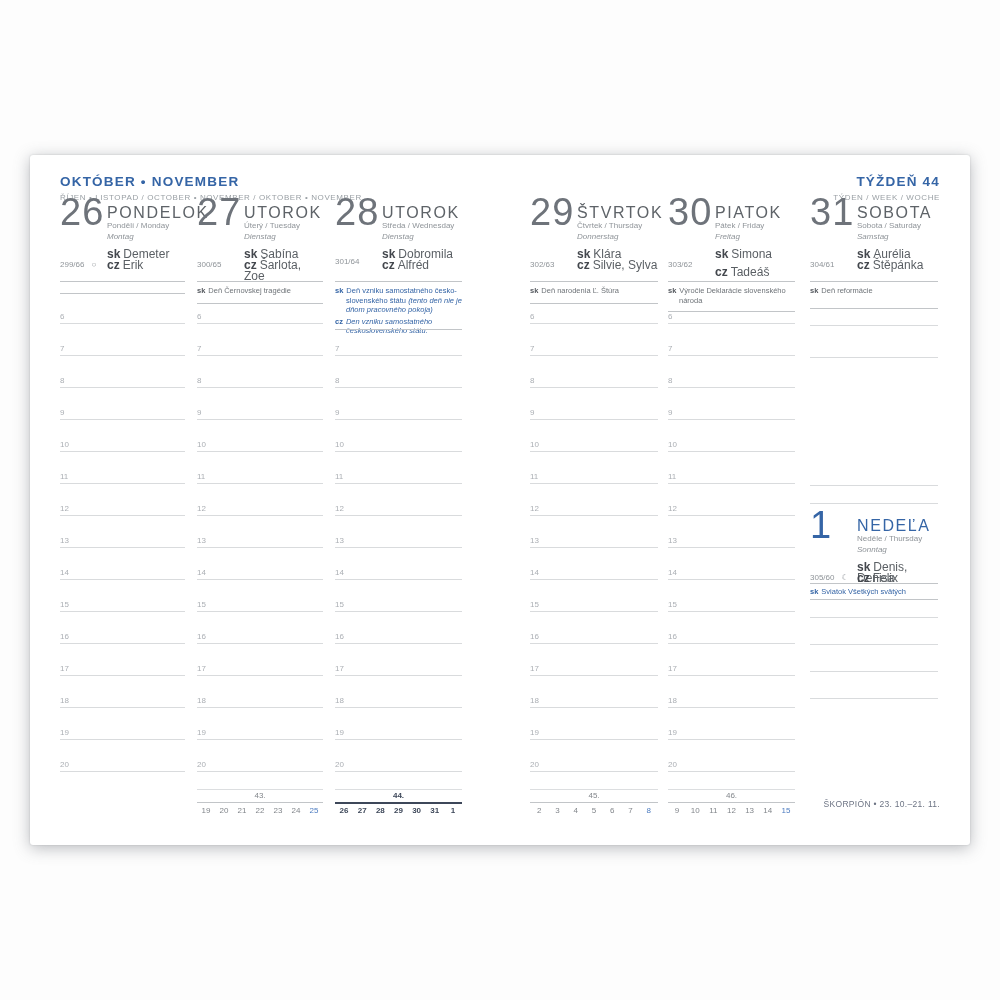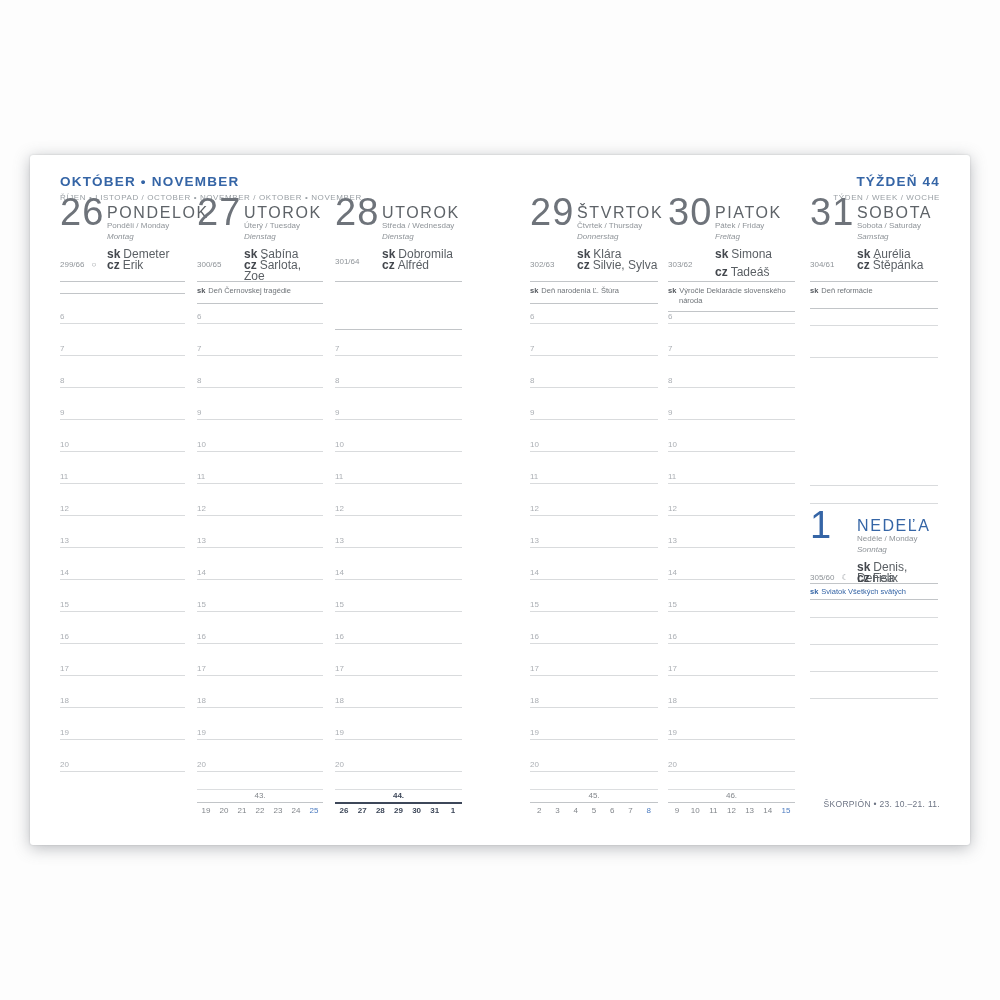--- a/index.html
+++ b/index.html
@@ -148,20 +148,24 @@
         <div class="abs big-num" style="top: 40px; left: 0px;">28</div>
         <div class="abs day-name" style="top: 49px; left: 47px;">UTOROK</div>
         <div class="abs trans" style="top: 66px; left: 47px;">
           <div>Středa / Wednesday</div>
           <div class="de">Dienstag</div>
         </div>
         <div class="abs names" style="top: 94px; left: 47px;"><span class="pfx">sk</span><span>Dobromila</span></div>
         <div class="abs names" style="top: 105px; left: 47px;"><span class="pfx">cz</span><span>Alfréd</span></div>
         <div class="abs doy" style="top: 102px; left: 0px;"><span>301/64</span></div>
         <div class="abs rule" style="top: 126px;"></div>
+        <div class="abs events" style="top: 131px;">
+          <div class="event blue"><span class="pfx">sk</span><span>Deň vzniku samostatného česko-slovenského štátu </span><span class="it">(tento deň nie je dňom pracovného pokoja)</span></div>
+          <div class="event blue"><span class="pfx">cz</span><span class="it">Den vzniku samostatného československého státu.</span></div>
+        </div>
         <div class="abs rule" style="top: 174px;"></div>
         <div class="abs hour-num" style="top: 189px; left: 0px;">7</div>
         <div class="abs hline" style="top: 200px;"></div>
         <div class="abs hour-num" style="top: 221px; left: 0px;">8</div>
         <div class="abs hline" style="top: 232px;"></div>
         <div class="abs hour-num" style="top: 253px; left: 0px;">9</div>
         <div class="abs hline" style="top: 264px;"></div>
         <div class="abs hour-num" style="top: 285px; left: 0px;">10</div>
         <div class="abs hline" style="top: 296px;"></div>
         <div class="abs hour-num" style="top: 317px; left: 0px;">11</div>
@@ -292,21 +296,21 @@
           <div class="event gray"><span class="pfx">sk</span><span>Deň reformácie</span></div>
         </div>
         <div class="abs rule" style="top: 153px;"></div>
         <div class="abs hline" style="top: 170px;"></div>
         <div class="abs hline" style="top: 202px;"></div>
         <div class="abs hline" style="top: 330px;"></div>
         <div class="abs hline" style="top: 348px;"></div>
         <div class="abs big-num sun" style="top: 353px; left: 0px;">1</div>
         <div class="abs day-name sun" style="top: 362px; left: 47px;">NEDEĽA</div>
         <div class="abs trans" style="top: 379px; left: 47px;">
-          <div>Neděle / Monday</div>
+          <div>Neděle / Thursday</div>
           <div class="de">Sonntag</div>
         </div>
         <div class="abs names" style="top: 407px; left: 47px;"><span class="pfx">sk</span><span>Denis, Denisa</span></div>
         <div class="abs names" style="top: 418px; left: 47px;"><span class="pfx">cz</span><span>Felix</span></div>
         <div class="abs doy" style="top: 418px; left: 0px;"><span>305/60</span><span class="moon">☾</span></div>
         <div class="abs rule" style="top: 428px;"></div>
         <div class="abs events" style="top: 432px;">
           <div class="event blue"><span class="pfx">sk</span><span>Sviatok Všetkých svätých</span></div>
         </div>
         <div class="abs rule" style="top: 444px;"></div>

